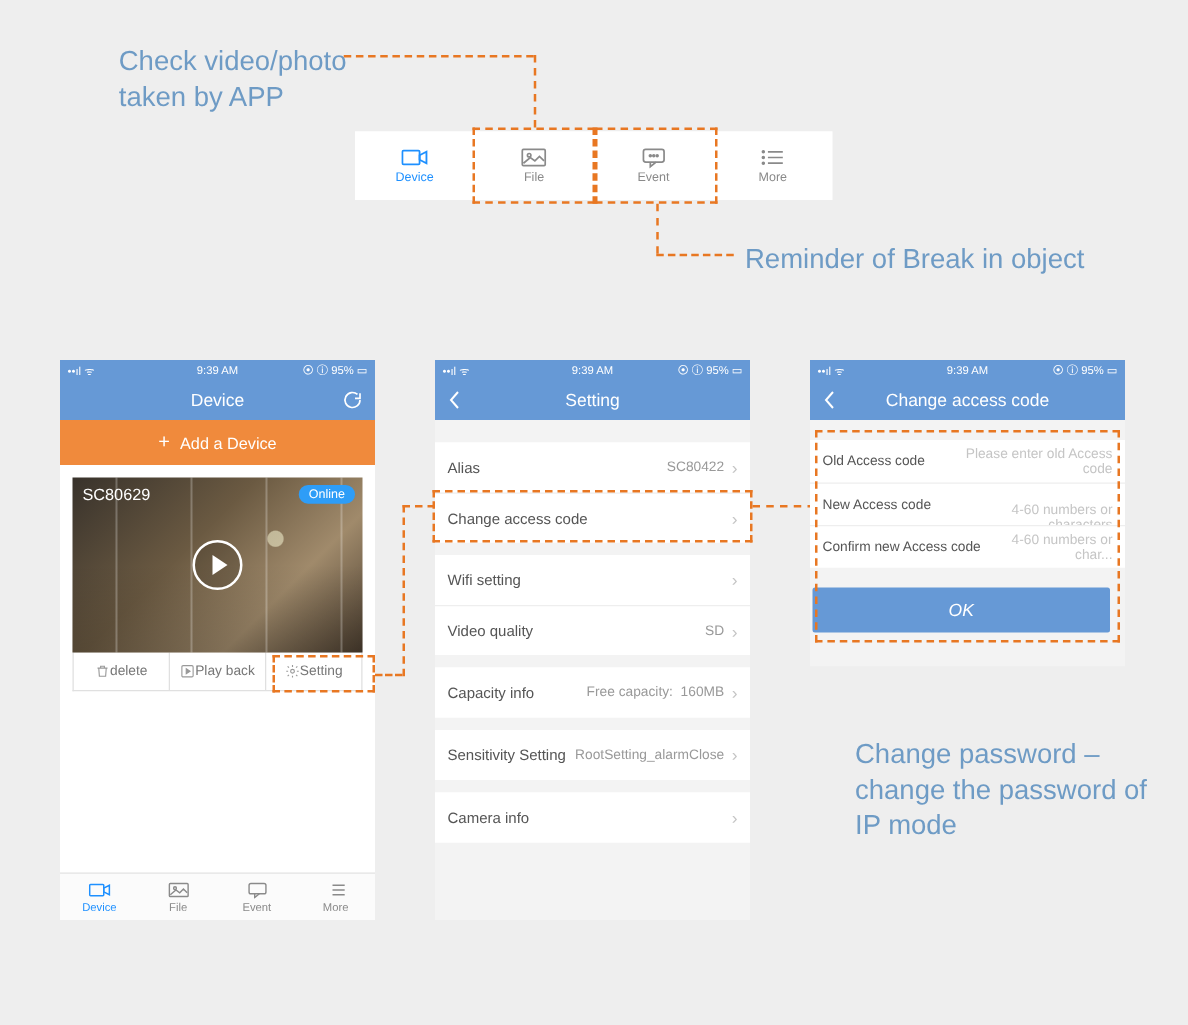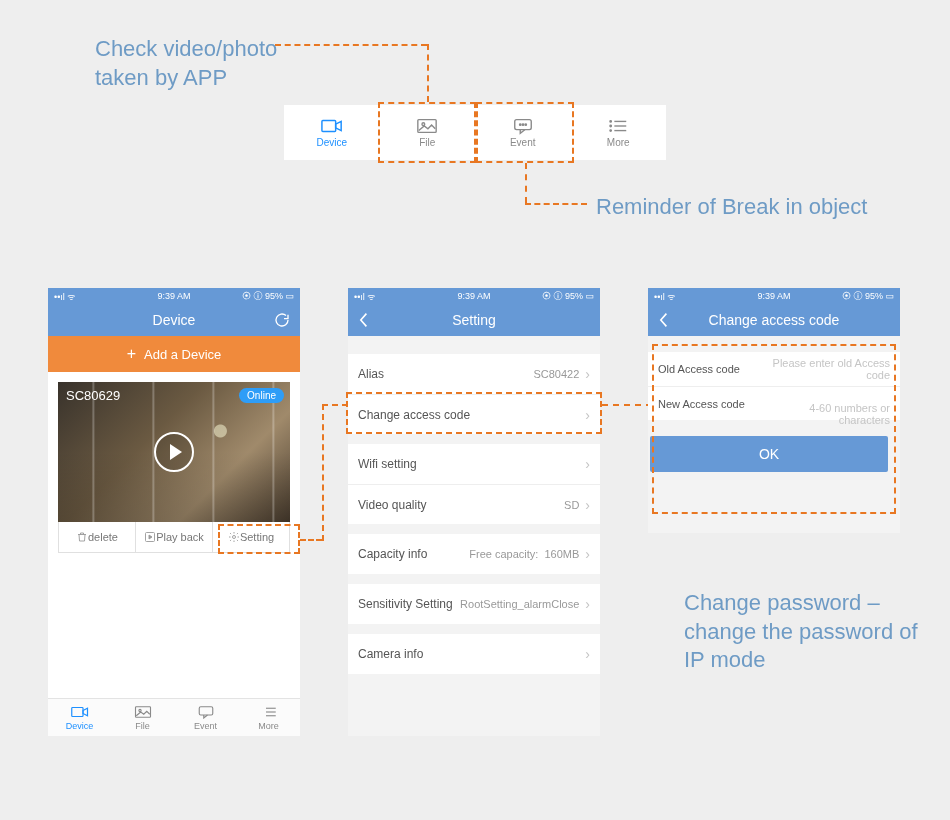--- a/index.html
+++ b/index.html
@@ -186,20 +186,21 @@
   .setting-row .input-ph { color:#c5c5c5; font-size:11px; text-align:right; }
 
   .ok-btn {
     margin: 16px 12px 0 2px;
     height: 36px;
     background:#6699D6;
     color:#fff;
     display:flex; align-items:center; justify-content:center;
     font-size:14px;
     border-radius:2px;
+    font-style:italic;
   }
 
 </style>
 </head>
 <body>
 
 <div class="caption caption-top">Check video/photo taken by APP</div>
 <div class="caption caption-right">Reminder of Break in object</div>
 <div class="caption caption-password">Change password – change the password of IP mode</div>
 
@@ -424,20 +425,24 @@
 
   <div class="setting-group" style="margin-top:16px;">
     <div class="setting-row" style="height:34px;">
       <span class="label" style="flex:0 0 auto; width:110px; font-size:11px;">Old Access code</span>
       <span class="input-ph" style="flex:1;">Please enter old Access code</span>
     </div>
     <div class="setting-row" style="height:34px;">
       <span class="label" style="flex:0 0 auto; width:110px; font-size:11px;">New Access code</span>
       <span class="input-ph" style="flex:1;margin-top:20px;">4-60 numbers or characters</span>
     </div>
+    <div class="setting-row" style="height:34px;">
+      <span class="label" style="flex:0 0 auto; width:130px; font-size:11px;">Confirm new Access code</span>
+      <span class="input-ph" style="flex:1;">4-60 numbers or char...</span>
+    </div>
   </div>
 
   <div class="ok-btn">
     <span>OK</span>
   </div>
 </div>
 
 <div class="dash-box" style="left:652px; top:344px; width:244px; height:170px;"></div>
 
 </body></html>

